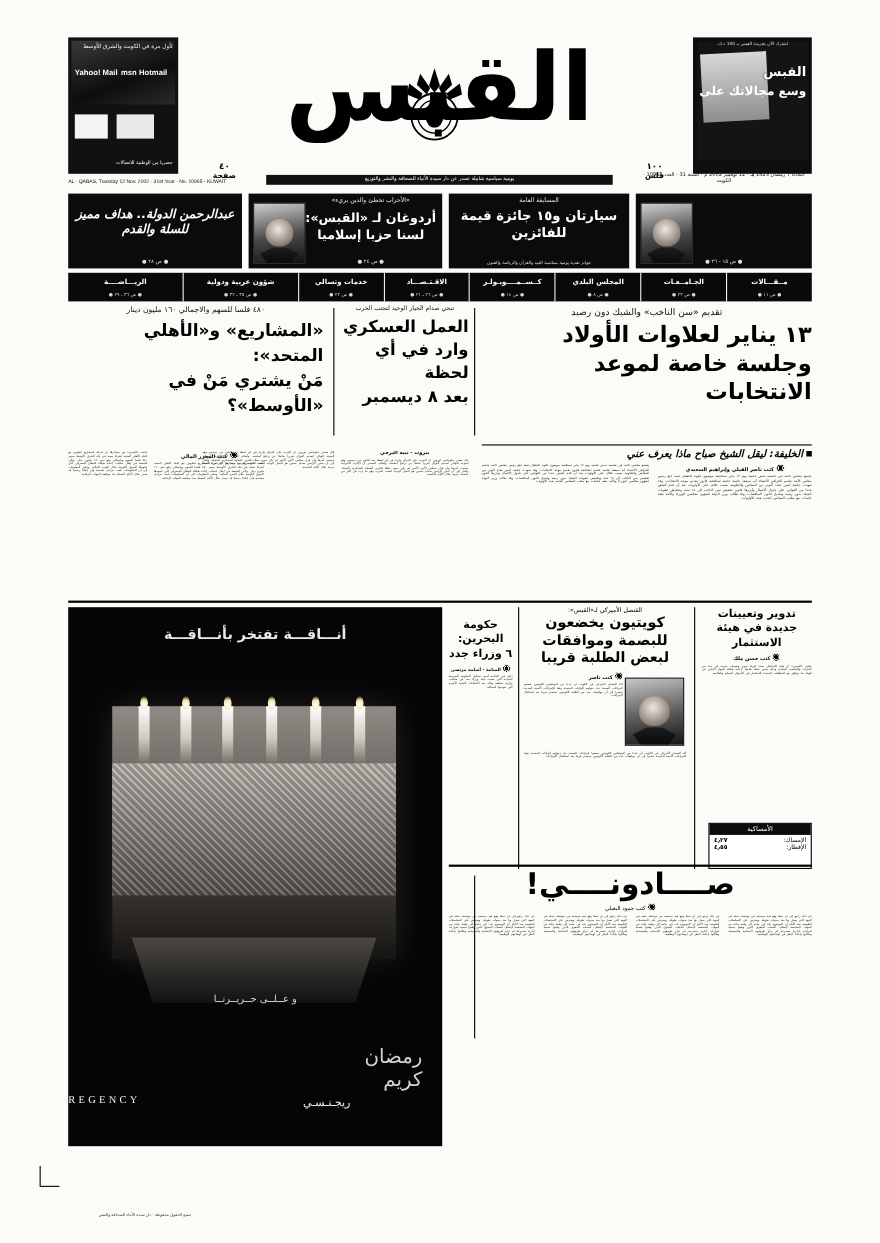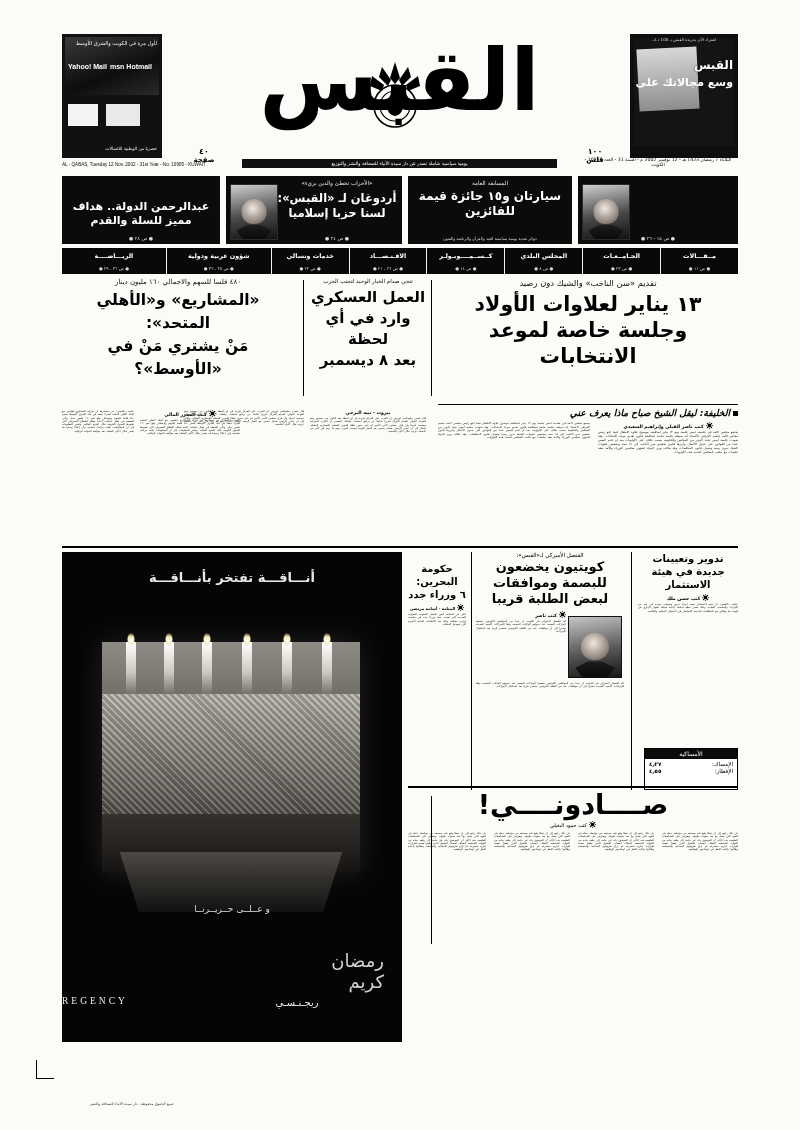--- a/index.html
+++ b/index.html
@@ -157,21 +157,21 @@
   .sec.wide{flex:1.35;}
 
   
   #deck{position:absolute;left:62px;top:278px;width:676px;height:122px;}
   .deck-col{position:absolute;top:0;height:122px;}
   .deck-kicker{
     font-size:8.4px;direction:rtl;text-align:center;line-height:11px;
     margin-bottom:2px;color:#111;
   }
   .deck-head{
-    direction:rtl;text-align:center;font-weight:bold;color:#000;
+    direction:rtl;text-align:right;font-weight:bold;color:#000;
     letter-spacing:-.4px;
   }
   .deck-col.right{right:0;width:300px;}
   .deck-col.right .deck-head{font-size:20.5px;line-height:26px;}
   .deck-col.mid{right:312px;width:116px;}
   .deck-col.mid .deck-kicker{font-size:5.6px;line-height:7px;}
   .deck-col.mid .deck-head{font-size:15px;line-height:21px;}
   .deck-col.left{left:0;width:232px;}
   .deck-col.left .deck-kicker{font-size:7px;line-height:9px;}
   .deck-col.left .deck-head{font-size:15.5px;line-height:23px;}
@@ -379,21 +379,21 @@
       <div class="promo-portrait">
         <div class="portrait-face"></div>
           <div class="portrait-body"></div>
       </div>
       <div class="ptitle" style="padding-left:46px;">«الأحزاب تخطئ والدين بريء»</div>
       <div class="pbig" style="padding-left:46px;top:15px;font-size:11.5px;">أردوغان لـ «القبس»: لسنا حزبا إسلاميا</div>
       <div class="ppage" style="padding-left:46px;">● ص ٢٤ ●</div>
     </div>
 
     <div class="promo noise" style="right:518px;width:158px;">
-      <div class="pbig" style="top:24px;font-size:11px;line-height:14px;">عبدالرحمن الدولة.. هداف مميز للسلة والقدم</div>
+      <div class="pbig" style="top:12px;font-size:11px;line-height:14px;font-style:italic;">عبدالرحمن الدولة.. هداف مميز للسلة والقدم</div>
       <div class="ppage">● ص ٢٨ ●</div>
     </div>
   </div>
 
   <div id="sections">
     <div class="sec">
       <div class="slabel">مــقـــالات</div>
       <div class="spage">● ص ١١ ●</div>
     </div>
     <div class="sec">

